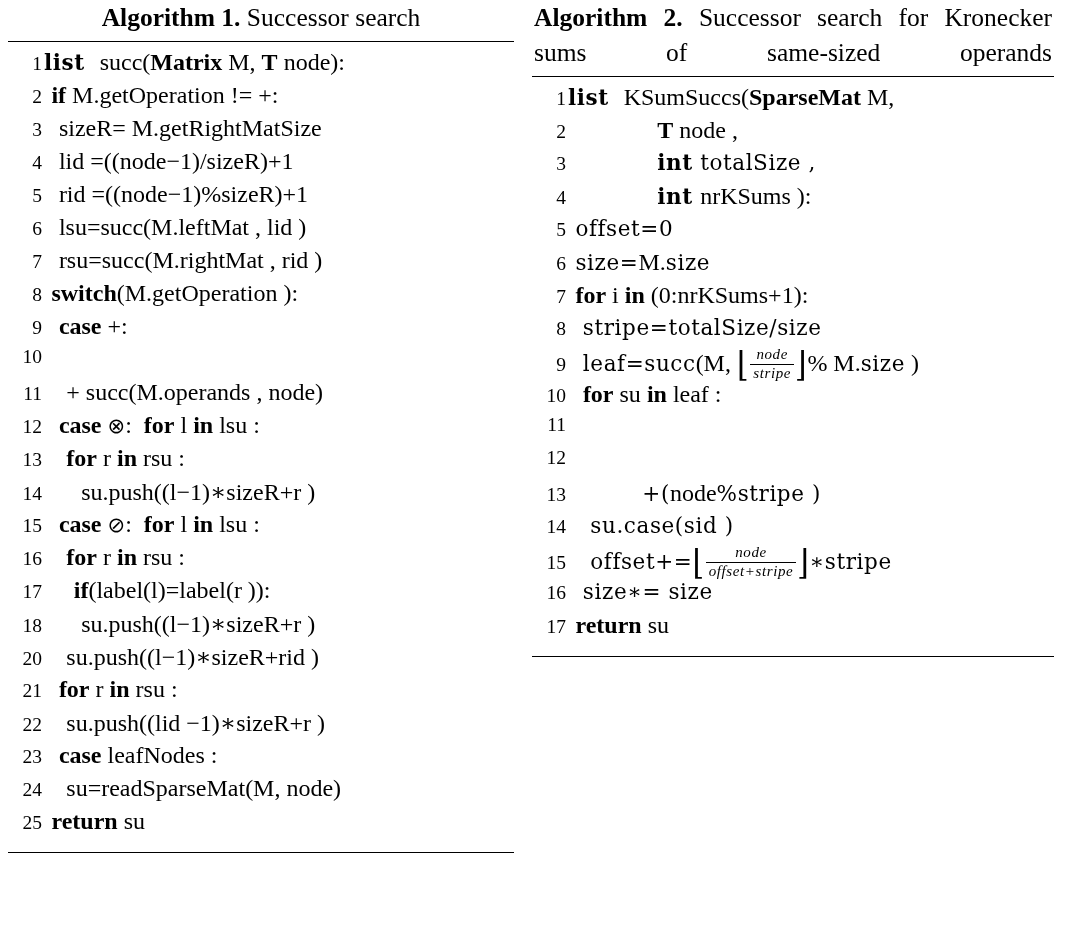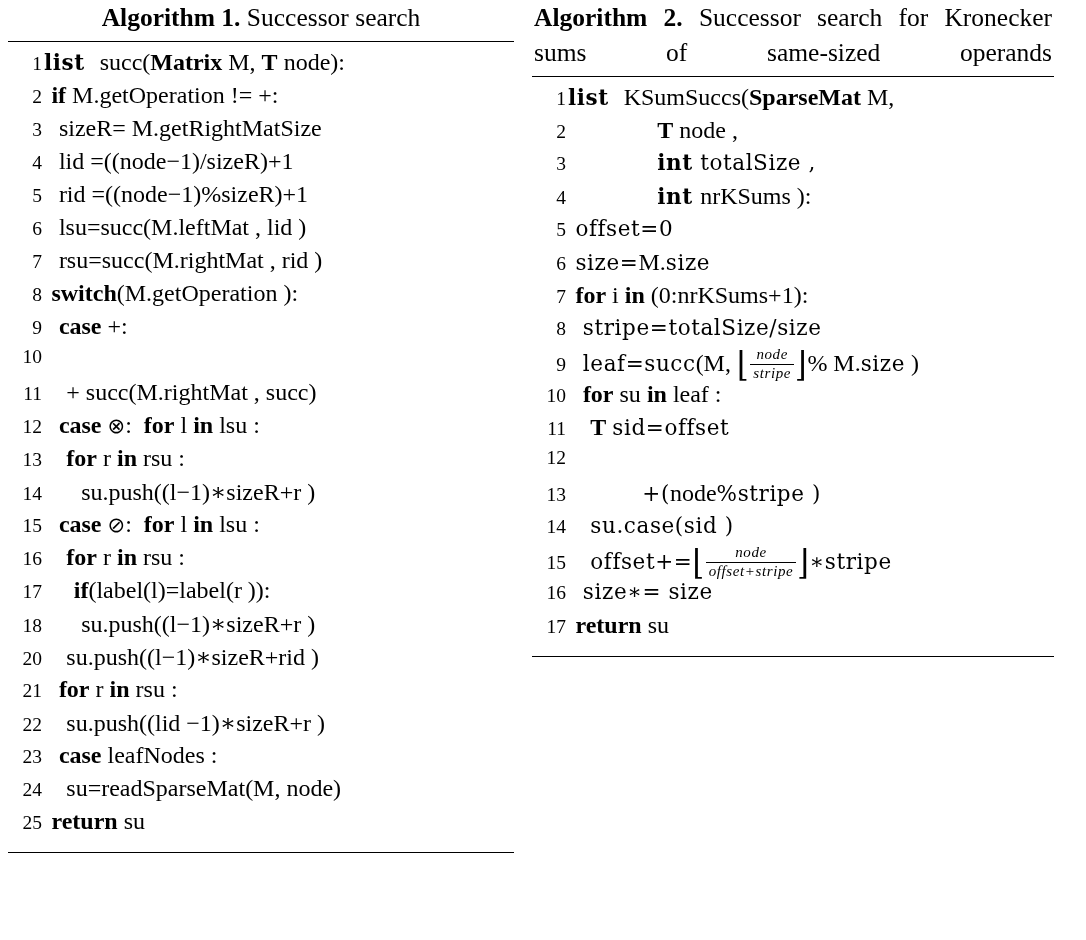--- a/index.html
+++ b/index.html
@@ -180,21 +180,21 @@
         <span class="lno">9</span>
         <span class="csrc">  <span class="rm"><b>case</b> +:</span></span>
       </div>
 
       <div class="cline">
         <span class="lno">10</span>
       </div>
 
       <div class="cline">
         <span class="lno">11</span>
-        <span class="csrc">   <span class="rm">+ succ(M.rightMat , succ)</span></span>
+        <span class="csrc">   <span class="rm">+ succ(M.operands , node)</span></span>
       </div>
 
       <div class="cline">
         <span class="lno">12</span>
         <span class="csrc">  <span class="rm"><b>case</b> <span class="sym">⊗</span>:  <b>for</b> l <b>in</b> lsu :</span></span>
       </div>
 
       <div class="cline">
         <span class="lno">13</span>
         <span class="csrc">   <span class="rm"><b>for</b> r <b>in</b> rsu :</span></span>
@@ -317,21 +317,20 @@
         <span class="csrc">  leaf=succ<span class="rm">(M, </span><span class="floor"><span class="fl-br">⌊</span><span class="frac"><span class="num">node</span><span class="bar"></span><span class="den">stripe</span></span><span class="fl-br">⌋</span></span><span class="rm">% M.</span>size<span class="rm"> )</span></span>
       </div>
 
       <div class="cline">
         <span class="lno">10</span>
         <span class="csrc">  <span class="rm"><b>for</b> su <b>in</b> leaf :</span></span>
       </div>
 
       <div class="cline">
         <span class="lno">11</span>
-        <span class="csrc">   <span class="rm"><b>T</b> </span>sid=offset</span>
       </div>
 
       <div class="cline">
         <span class="lno">12</span>
       </div>
 
       <div class="cline">
         <span class="lno">13</span>
         <span class="csrc">          +(<span class="rm">node</span>%stripe )</span>
       </div>

